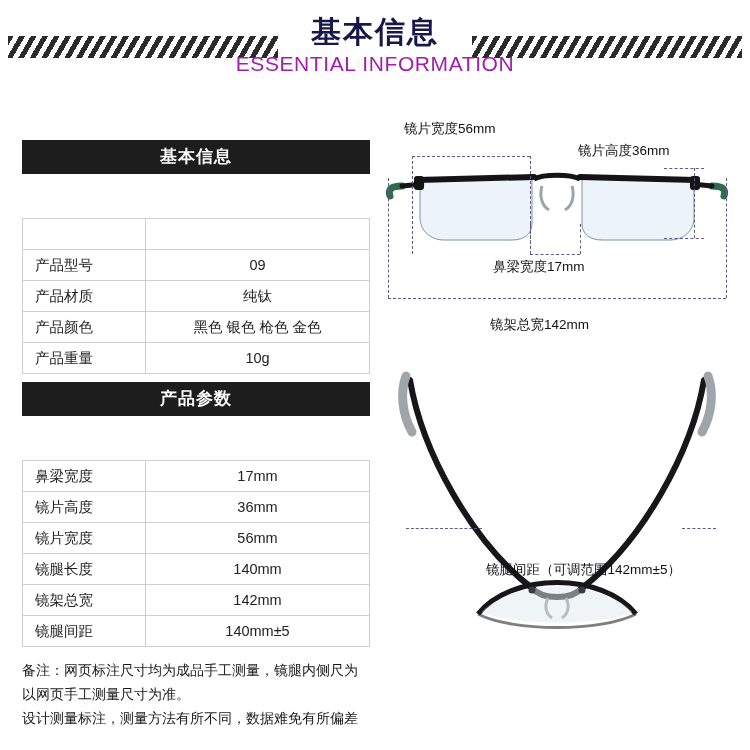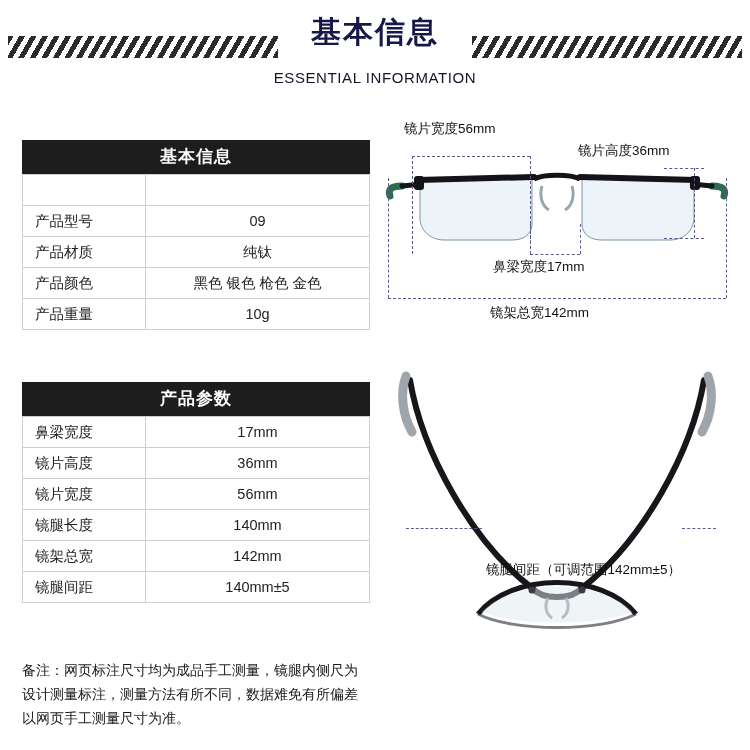--- a/index.html
+++ b/index.html
@@ -47,25 +47,25 @@
     font-size: 30px;
     font-weight: bold;
     letter-spacing: 2px;
     color: #17174a;
     line-height: 36px;
     background: #fff;
     display: inline-block;
     padding: 0 14px;
   }
   .header-en {
-    font-size: 15px;
-    color: #0f172a;
+    font-size: 21px;
+    color: #a21caf;
     letter-spacing: 0.6px;
     line-height: 20px;
-    margin-top: 18px;
+    margin-top: 4px;
   }
 
   
   .table-block {
     position: absolute;
     width: 348px;
     left: 22px;
   }
   .tbl-title {
     background: #1d1d1d;
@@ -74,20 +74,21 @@
     font-weight: bold;
     text-align: center;
     height: 34px;
     line-height: 34px;
     letter-spacing: 1px;
   }
   table.spec {
     border-collapse: collapse;
     width: 100%;
     table-layout: fixed;
+    margin-top: 44px;
   }
   table.spec td {
     border: 1px solid #cfcfcf;
     height: 30px;
     font-size: 14.5px;
     color: #222;
     padding: 0 6px;
   }
   table.spec td.k {
     width: 104px;
@@ -204,22 +205,22 @@
     <tr>
       <td class="k">镜腿间距</td>
       <td class="v">140mm±5</td>
     </tr>
   </tbody>
     </table>
 </div>
 
 <div class="note">
   <div>备注：网页标注尺寸均为成品手工测量，镜腿内侧尺为</div>
+  <div>以网页手工测量尺寸为准。</div>
   <div>设计测量标注，测量方法有所不同，数据难免有所偏差</div>
-  <div>以网页手工测量尺寸为准。</div>
 </div>
 
 <div class="fig" id="fig-front">
 
   <div class="dash-line" style="left:6px; top:178px; width:338px;"></div>
   <div class="dash-v" style="left:6px; top:58px; height:120px;"></div>
   <div class="dash-v" style="left:344px; top:58px; height:120px;"></div>
 
   <div class="dash-line" style="left:30px; top:36px; width:118px;"></div>
   <div class="dash-v" style="left:30px; top:36px; height:98px;"></div>
@@ -252,21 +253,21 @@
     <path d="M160 66 C 157 76, 160 86, 167 90" stroke="#9aa6ae" stroke-width="3" fill="none"></path>
     <path d="M190 66 C 193 76, 190 86, 183 90" stroke="#9aa6ae" stroke-width="3" fill="none"></path>
 
     <rect x="32" y="56" width="10" height="14" rx="3" fill="#141418"></rect>
     <rect x="308" y="56" width="10" height="14" rx="3" fill="#141418"></rect>
   </svg>
 
   <div class="label" style="left:22px; top:0;">镜片宽度56mm</div>
   <div class="label" style="left:196px; top:22px;">镜片高度36mm</div>
   <div class="label" style="left:111px; top:138px;">鼻梁宽度17mm</div>
-  <div class="label" style="left:108px; top:184px;">镜架总宽142mm</div>
+  <div class="label" style="left:108px; top:196px;">镜架总宽142mm</div>
 </div>
 
 <div class="fig" id="fig-top">
   <svg width="350" height="300" viewBox="0 0 350 300">
 
     <path d="M28 18 C 40 90, 90 180, 150 226" stroke="#16161b" stroke-width="6" fill="none" stroke-linecap="round"></path>
     <path d="M24 14 C 18 30, 20 52, 30 70" stroke="#9fa6ab" stroke-width="9" fill="none" stroke-linecap="round"></path>
 
     <path d="M322 18 C 310 90, 260 180, 200 226" stroke="#16161b" stroke-width="6" fill="none" stroke-linecap="round"></path>
     <path d="M326 14 C 332 30, 330 52, 320 70" stroke="#9fa6ab" stroke-width="9" fill="none" stroke-linecap="round"></path>

